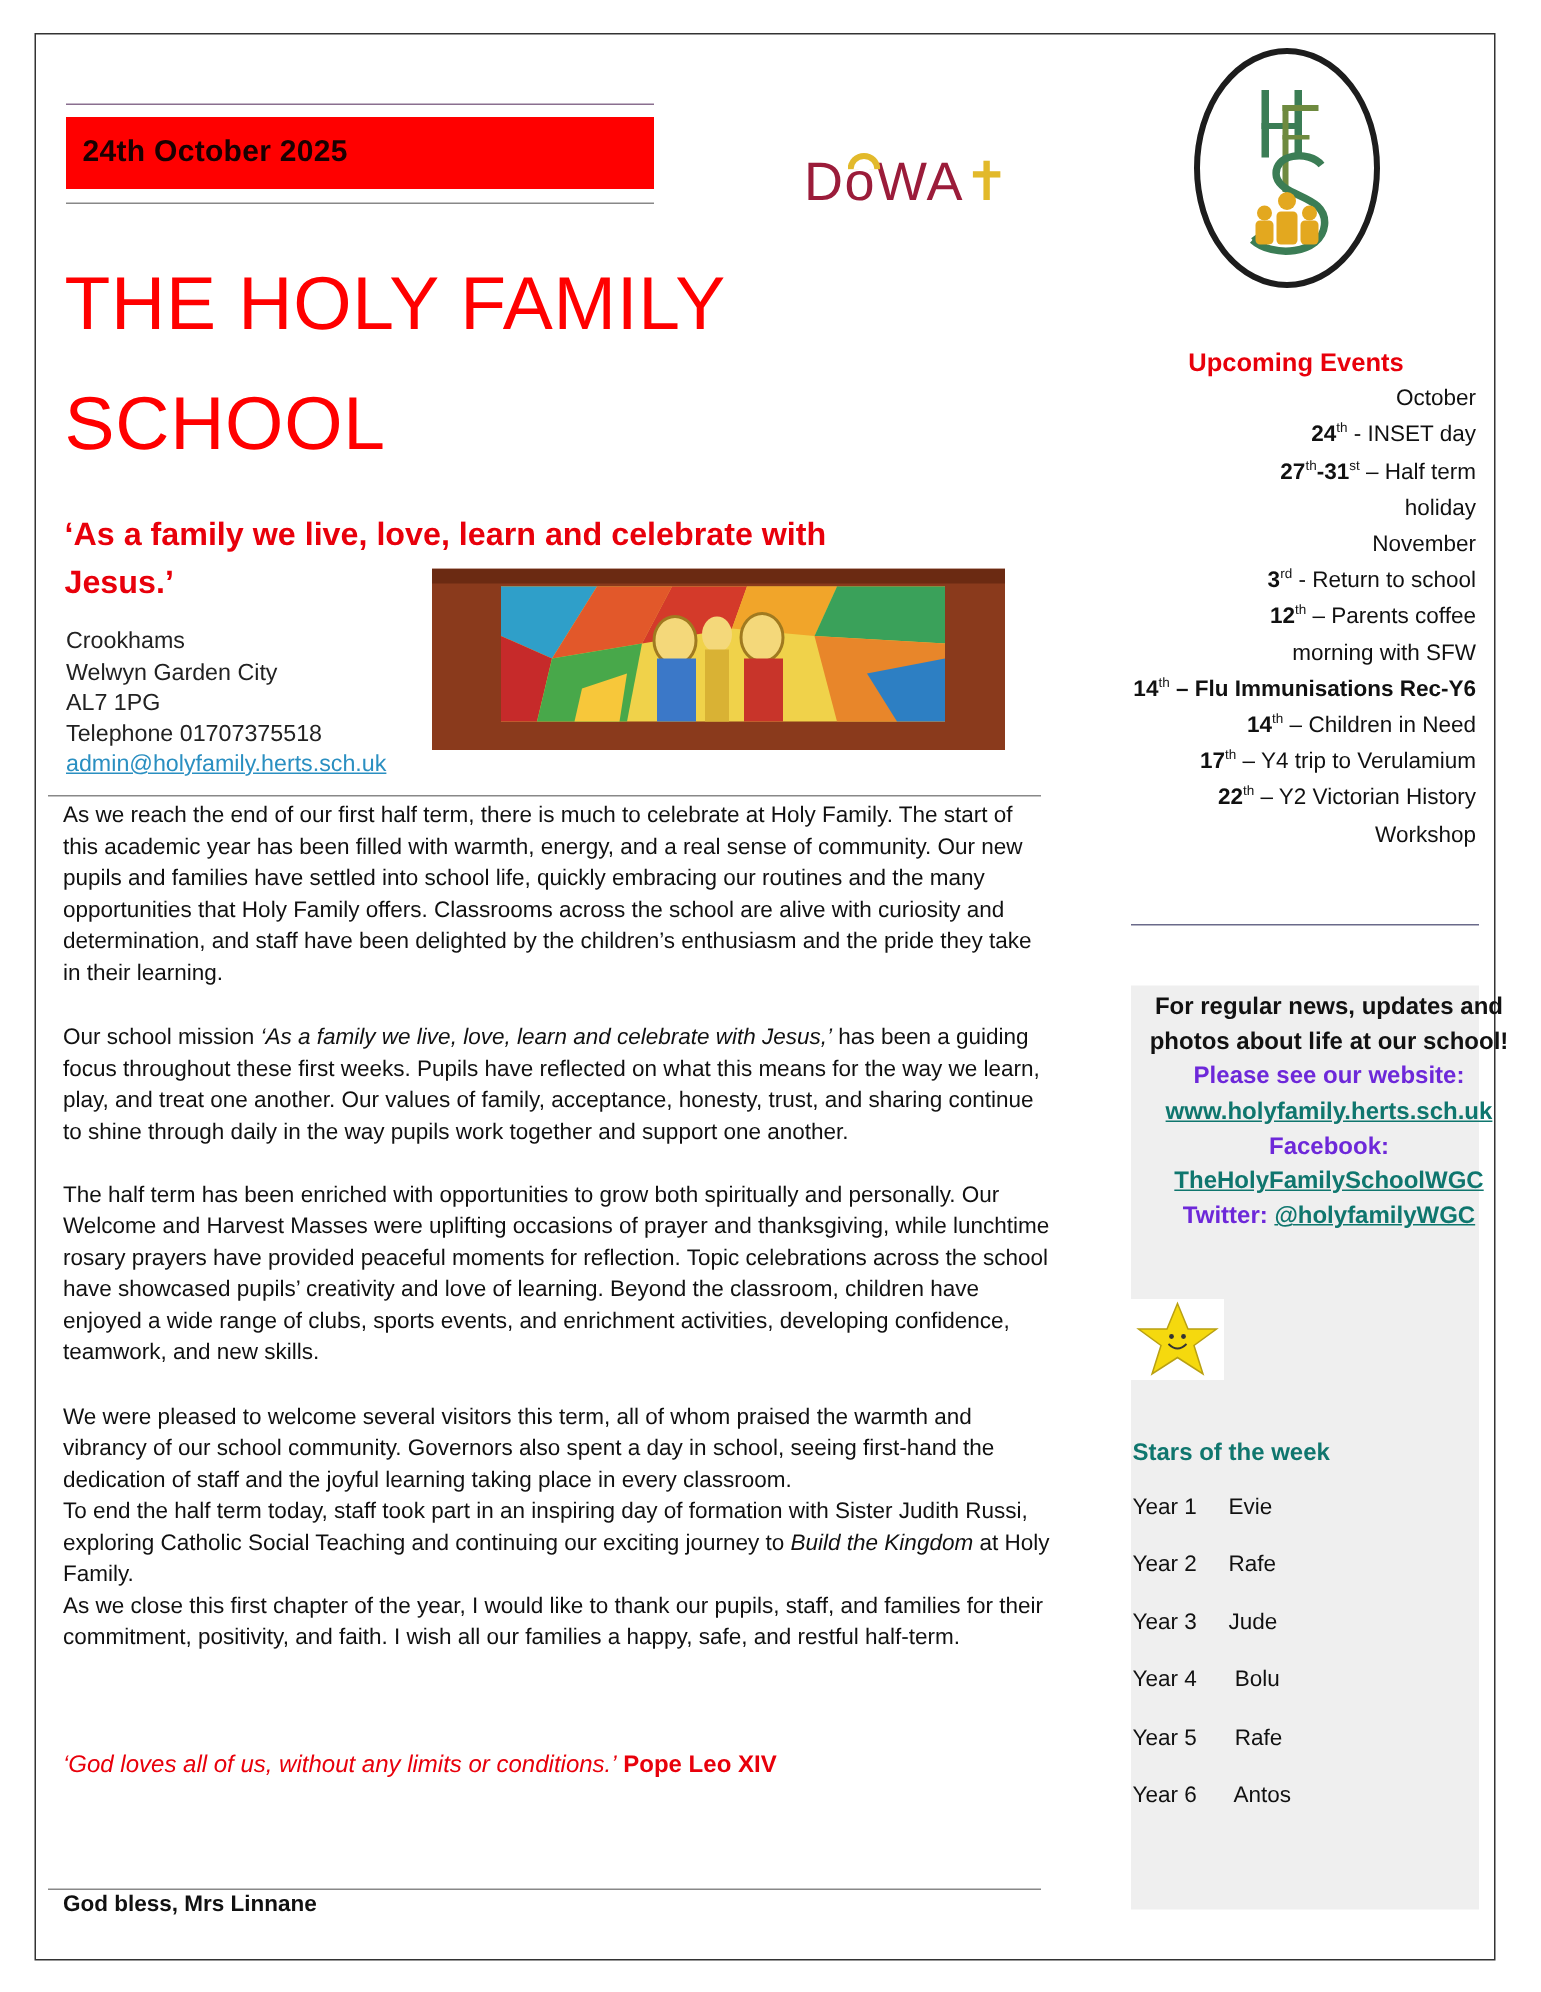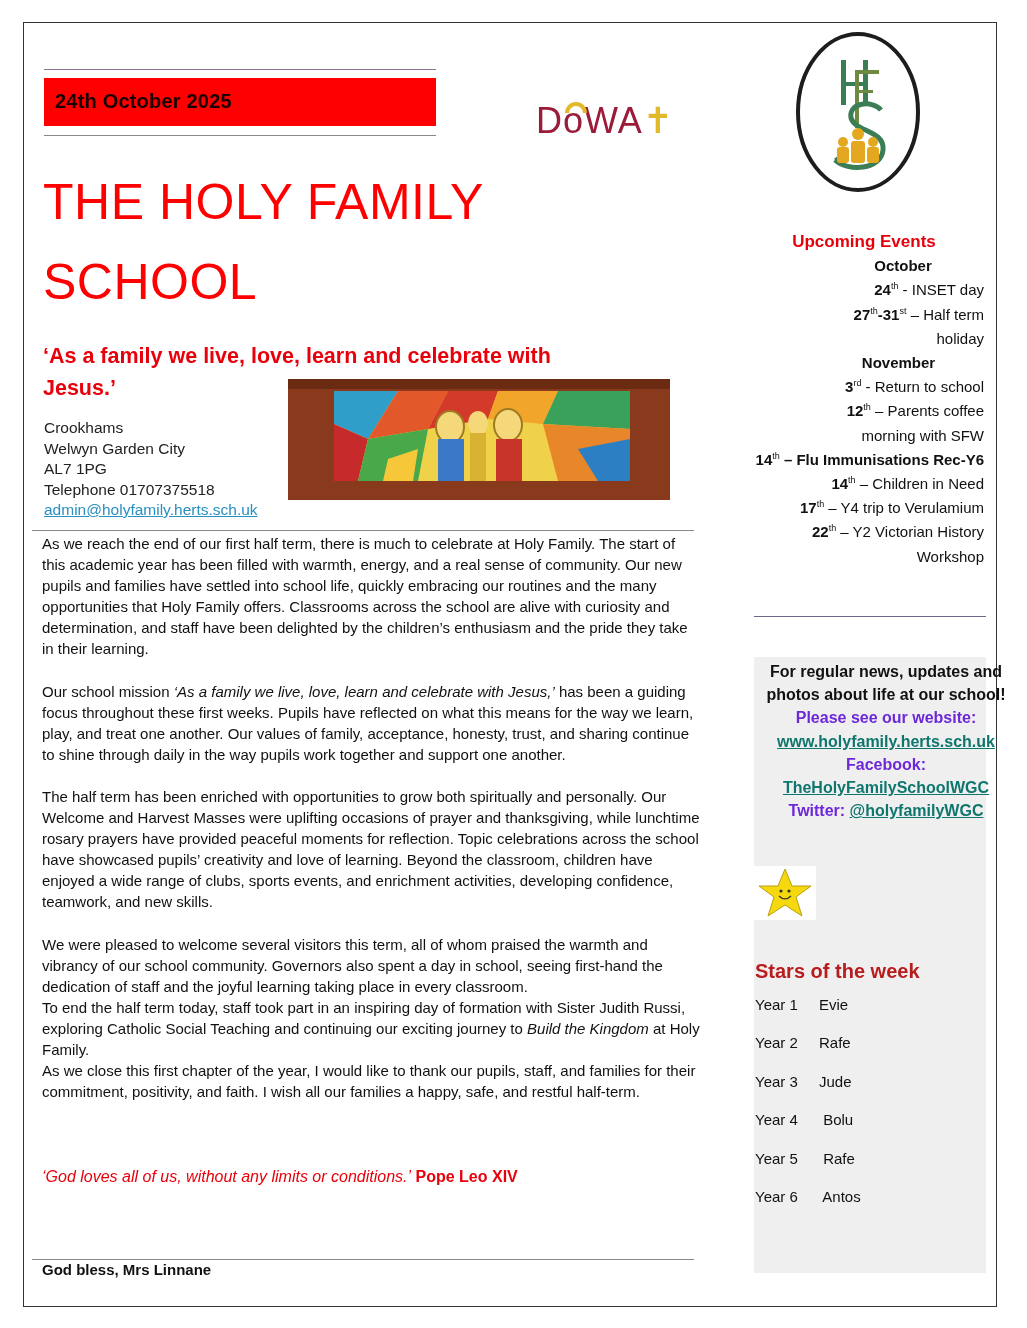--- a/index.html
+++ b/index.html
@@ -25,31 +25,31 @@
   .body-text { left:42px; top:533px; width:660px; font-size:15px; line-height:21.1px; color:#111; }
   .body-text p { margin:0 0 21px 0; }
   .body-text p.tight { margin:0; }
   .quote { left:42px; top:1168px; font-size:16px; color:#e8000b; }
   .quote .q { font-style:italic; }
   .quote .a { font-weight:bold; }
   .signoff { left:42px; top:1216px; font-size:15px; font-weight:bold; color:#111;margin-top:45px; }
   .logo { left:793px; top:30px; width:130px; height:165px; }
   .events { left:740px; top:230px; width:244px; font-size:15px; line-height:24.2px; text-align:right; color:#111; }
   .events .h { text-align:center; color:#e8000b; font-weight:bold; font-size:17px; padding-left:4px; }
-  .events .m { font-weight:bold; text-align:center; }
+  .events .m { font-weight:normal; text-align:right; }
   .events .m.oct { padding-left:82px; }
   .events .m.nov { padding-left:73px; }
   .events sup { font-size:9px; line-height:0; }
   .events b { font-weight:bold; }
   .grey-panel { left:754px; top:657px; width:232px; height:616px; background:#efefef; }
   .news { left:754px; top:660px; width:264px; text-align:center; font-size:16px; line-height:23.2px; font-weight:bold; }
   .news .red { color:#6d28d9; }
   .news a { color:#0f766e; text-decoration:underline;margin-top:47px; }
   .star-box { left:754px; top:866px; width:62px; height:54px; background:#fff; }
-  .stars-title { left:755px; top:960px; font-size:20px; font-weight:bold; color:#b91c1c; }
+  .stars-title { left:755px; top:960px; font-size:16px; font-weight:bold; color:#0f766e; }
   .stars-list { left:755px; top:996px; font-size:15px; color:#111; }
   .stars-row { height:38.4px; display:flex; }
   .stars-row .yr { width:64px; }
 </style>
 </head>
 <body>
 
 <div class="frame"></div>
 
 <div class="rule pinkish" style="left:44px;top:69px;width:392px;"></div>

